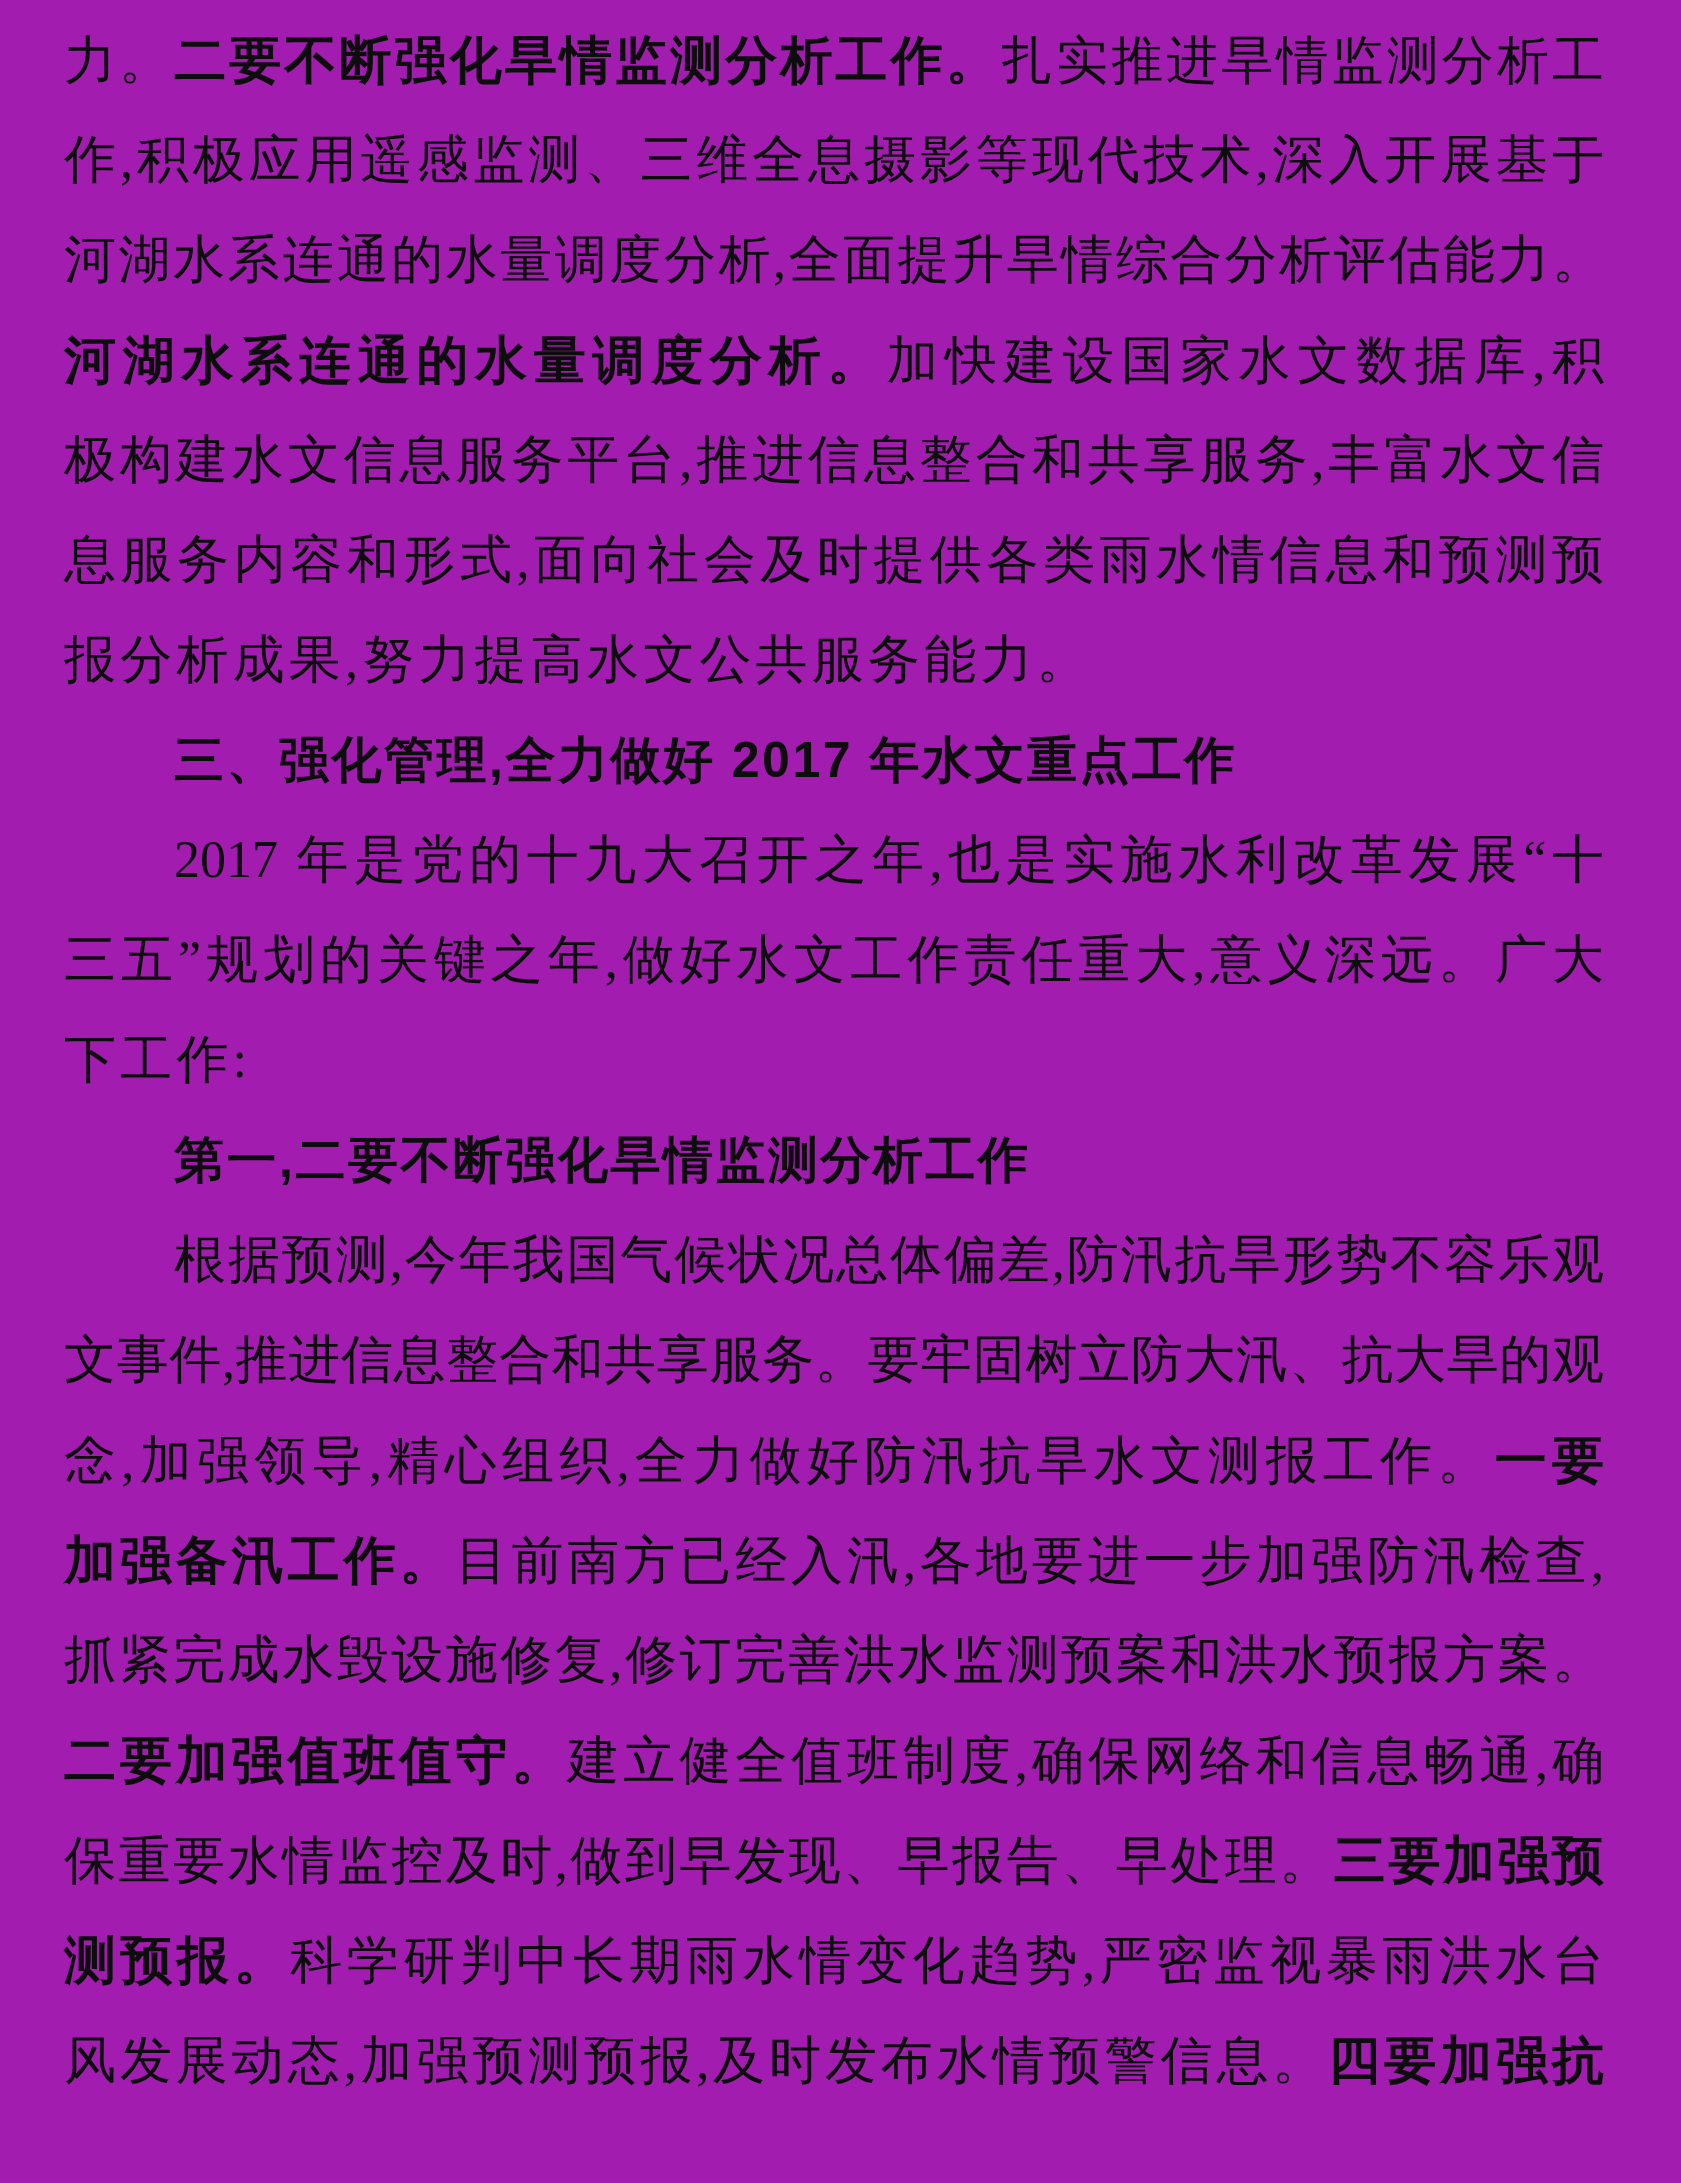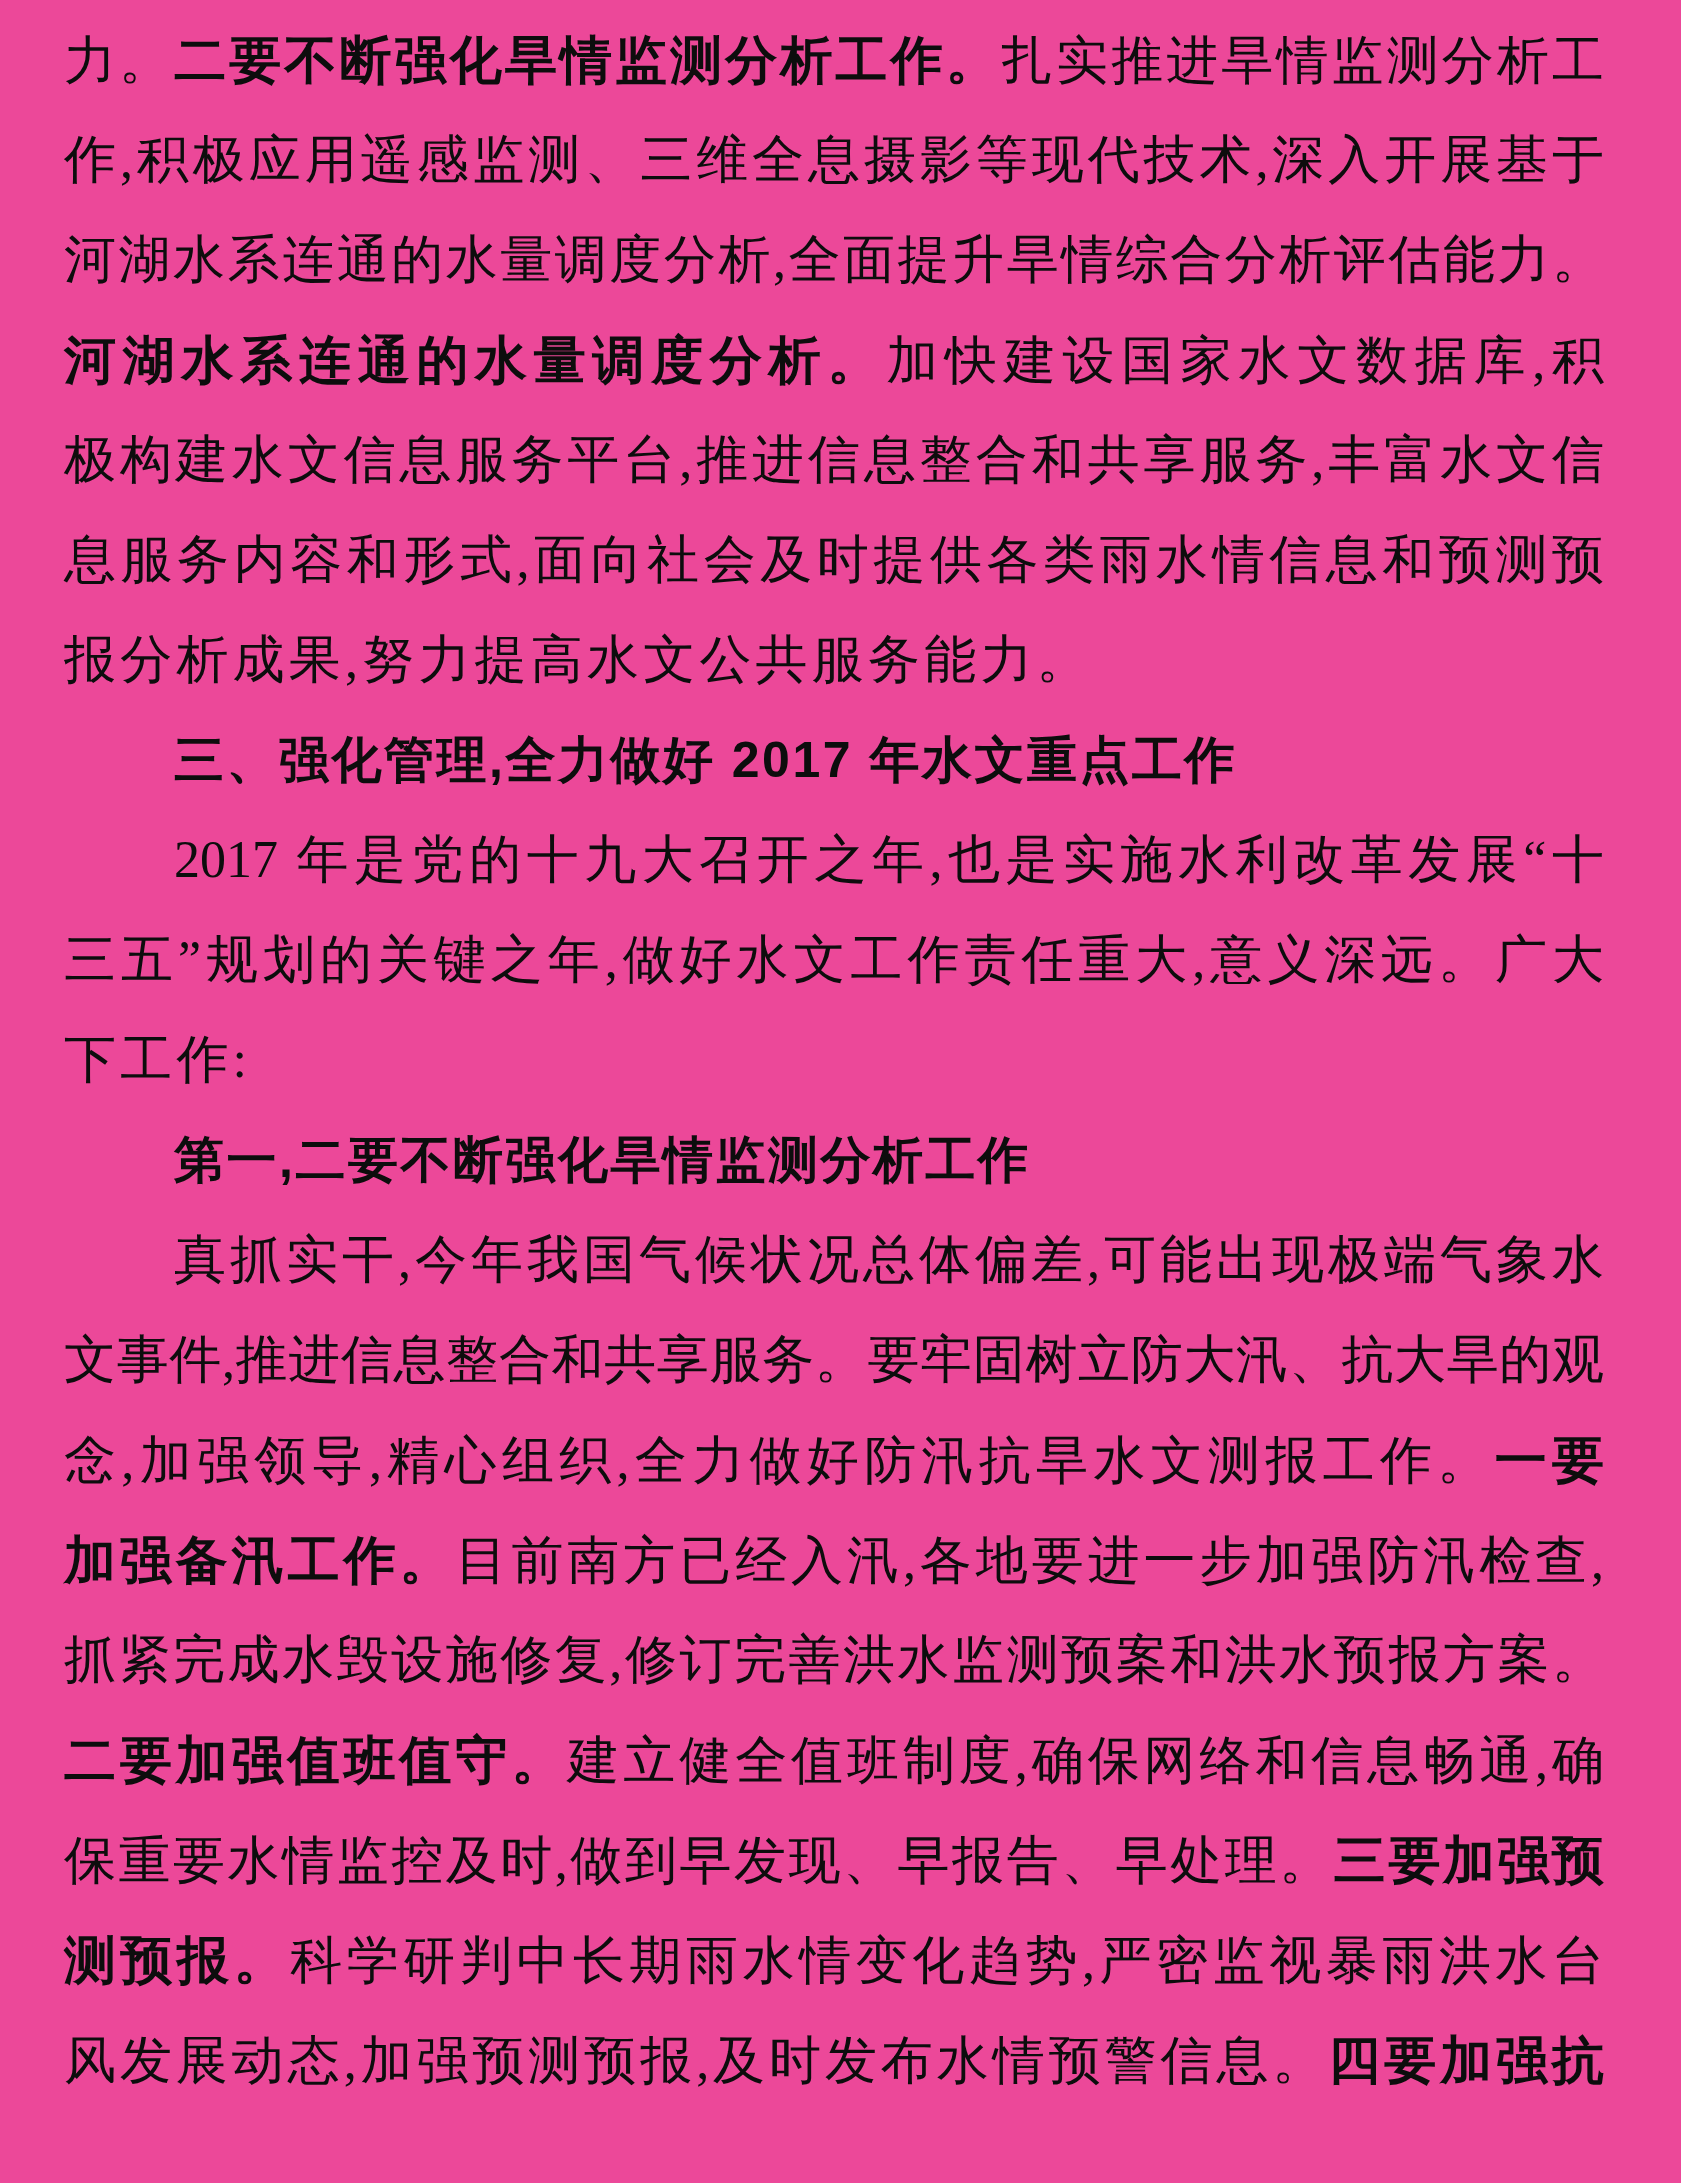--- a/index.html
+++ b/index.html
@@ -7,21 +7,21 @@
     width: 1681px;
     height: 2183px;
     background: #ffffff;
     overflow: hidden;
     font-family: "Liberation Serif", serif;
     color: #0d0d0d;
   }
   .page {
     width: 1681px;
     height: 2183px;
-    background: #ec4899;
+    background: #a21caf;
     position: relative;
   }
   .doc-body {
     padding: 10px 77px 0 64px;
   }
   .line {
     font-size: 52px;
     line-height: 100px;
     height: 100px;
     letter-spacing: 4.2px;
@@ -58,21 +58,21 @@
       <div class="line j"><span>河湖水系连通的水量调度分析,全面提升旱情综合分析评估能力。</span></div>
       <div class="line j"><span class="b">河湖水系连通的水量调度分析。</span><span>加快建设国家水文数据库,积</span></div>
       <div class="line j"><span>极构建水文信息服务平台,推进信息整合和共享服务,丰富水文信</span></div>
       <div class="line j"><span>息服务内容和形式,面向社会及时提供各类雨水情信息和预测预</span></div>
       <div class="line"><span>报分析成果,努力提高水文公共服务能力。</span></div>
       <div class="line heading indent"><span class="b">三、强化管理,全力做好 2017 年水文重点工作</span></div>
       <div class="line j indent"><span>2017 年是党的十九大召开之年,也是实施水利改革发展“十</span></div>
       <div class="line j"><span>三五”规划的关键之年,做好水文工作责任重大,意义深远。广大</span></div>
       <div class="line"><span>下工作:</span></div>
       <div class="line heading indent"><span class="b">第一,二要不断强化旱情监测分析工作</span></div>
-      <div class="line j indent"><span>真抓实干,今年我国气候状况总体偏差,可能出现极端气象水</span></div>
+      <div class="line j indent"><span>根据预测,今年我国气候状况总体偏差,防汛抗旱形势不容乐观</span></div>
       <div class="line j"><span>文事件,推进信息整合和共享服务。要牢固树立防大汛、抗大旱的观</span></div>
       <div class="line j"><span>念,加强领导,精心组织,全力做好防汛抗旱水文测报工作。</span><span class="b">一要</span></div>
       <div class="line j"><span class="b">加强备汛工作。</span><span>目前南方已经入汛,各地要进一步加强防汛检查,</span></div>
       <div class="line j"><span>抓紧完成水毁设施修复,修订完善洪水监测预案和洪水预报方案。</span></div>
       <div class="line j"><span class="b">二要加强值班值守。</span><span>建立健全值班制度,确保网络和信息畅通,确</span></div>
       <div class="line j"><span>保重要水情监控及时,做到早发现、早报告、早处理。</span><span class="b">三要加强预</span></div>
       <div class="line j"><span class="b">测预报。</span><span>科学研判中长期雨水情变化趋势,严密监视暴雨洪水台</span></div>
       <div class="line j"><span>风发展动态,加强预测预报,及时发布水情预警信息。</span><span class="b">四要加强抗</span></div>
     </div>
 </div>

